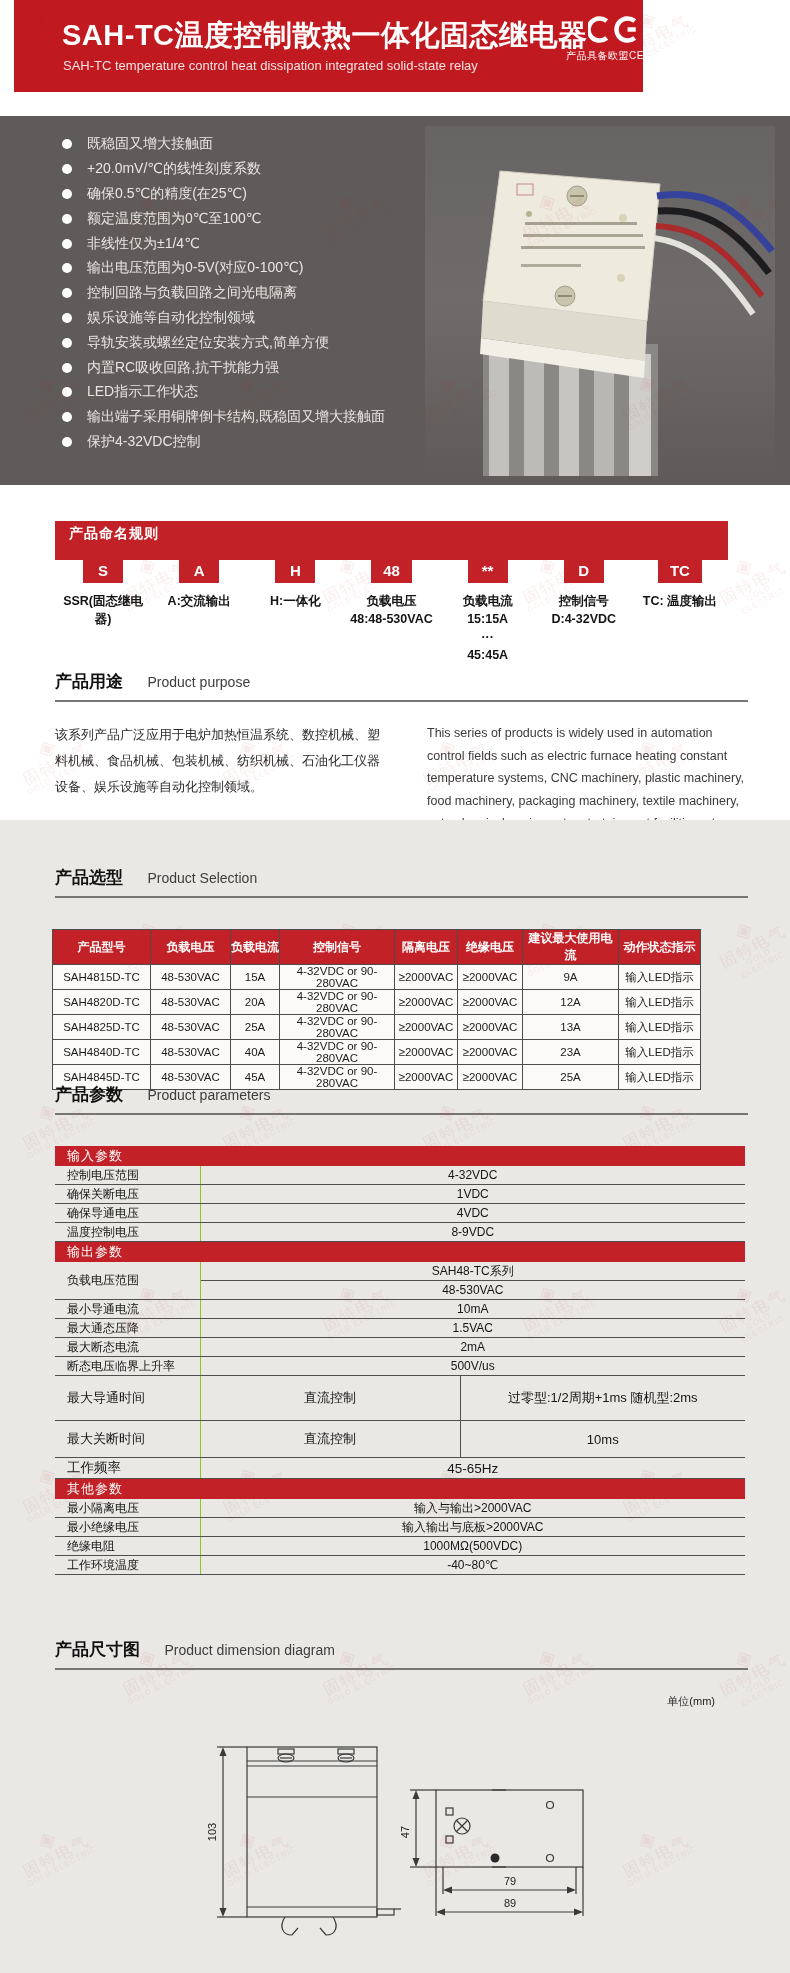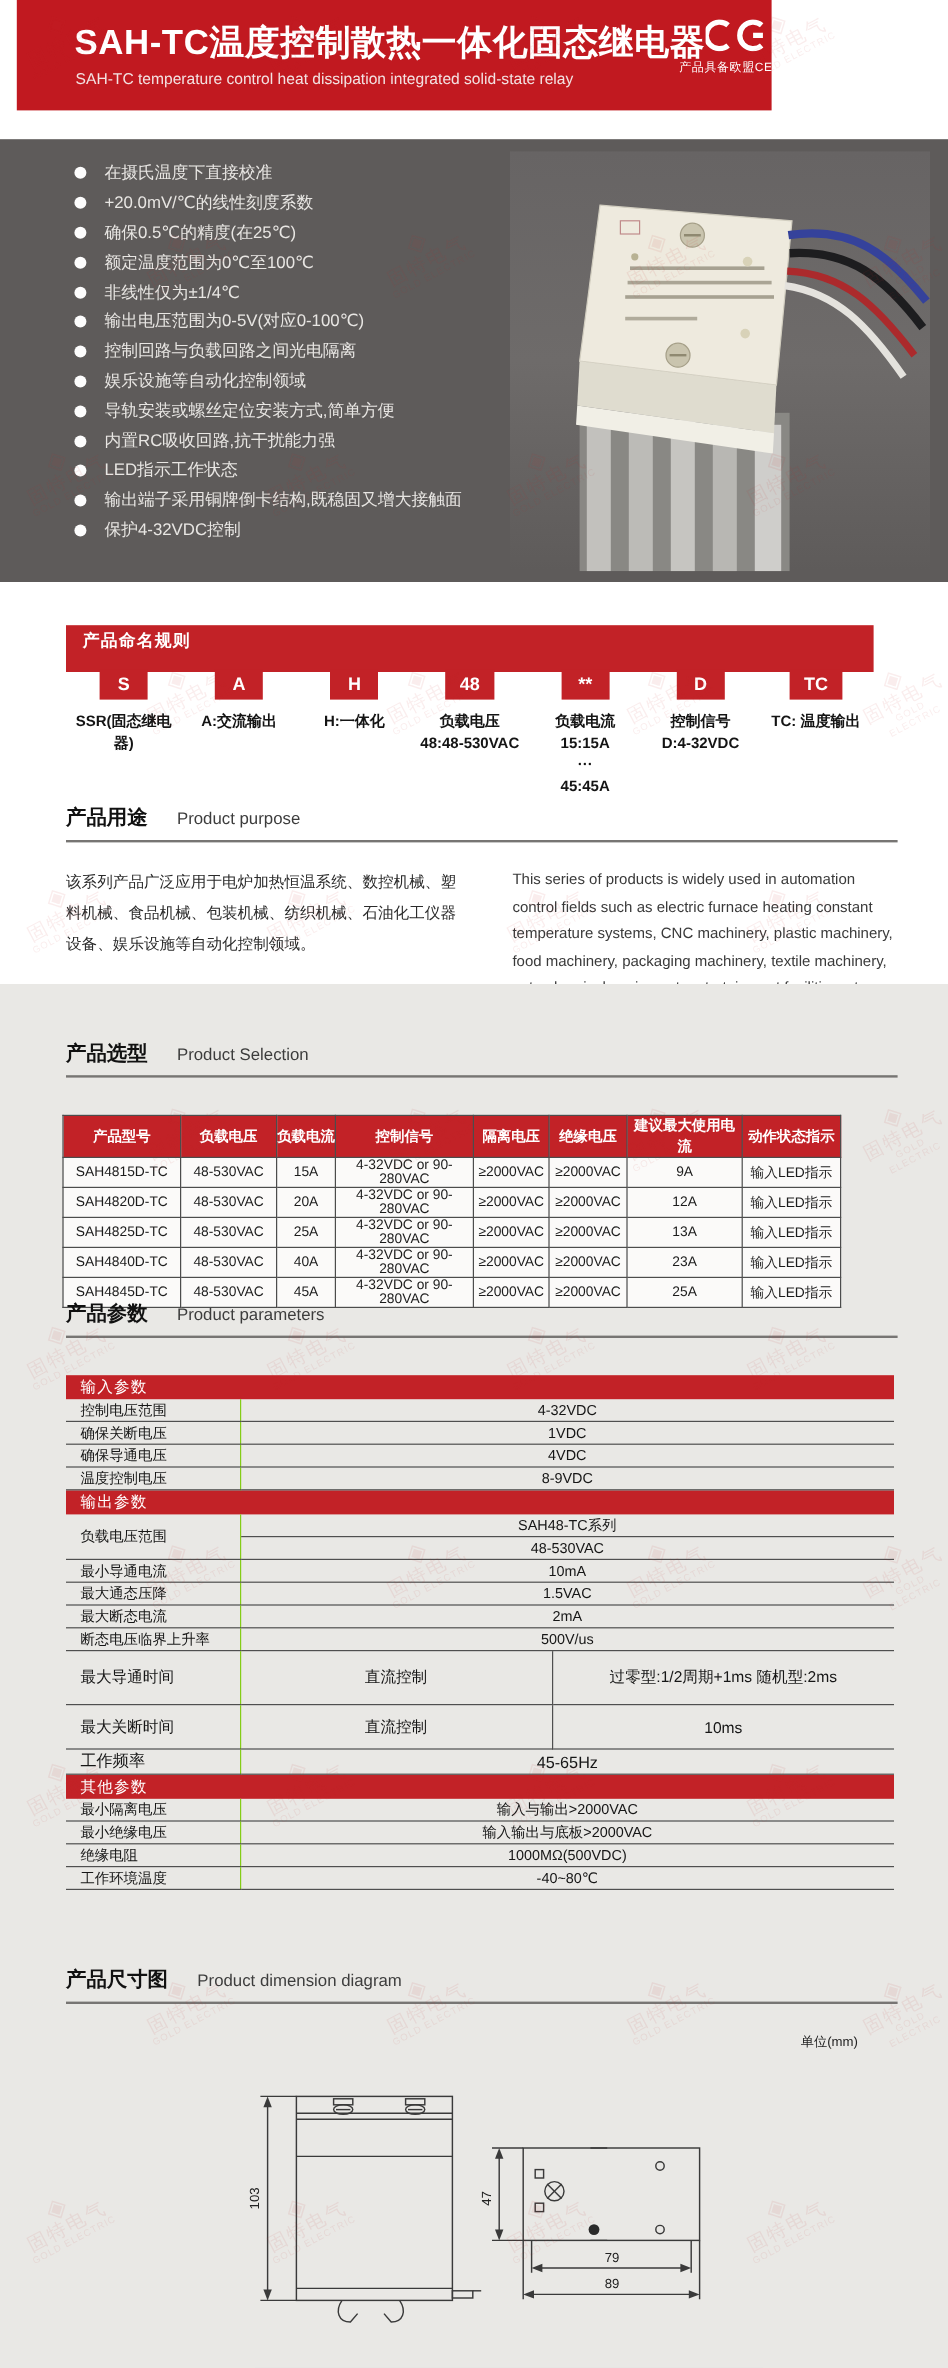--- a/index.html
+++ b/index.html
@@ -77,21 +77,21 @@
         <path d="M41 14 H49.5" stroke="#ffffff" stroke-width="4.6" fill="none"></path>
       </svg>
       <div class="ce-note">产品具备欧盟CE认证</div>
     </div>
   </div>
 
   <div class="features">
     <ul class="feat-list">
       <li>
           <span class="dot"></span>
-          <span>在摄氏温度下直接校准</span>
+          <span>既稳固又增大接触面</span>
         </li>
       <li>
           <span class="dot"></span>
           <span>+20.0mV/℃的线性刻度系数</span>
         </li>
       <li>
           <span class="dot"></span>
           <span>确保0.5℃的精度(在25℃)</span>
         </li>
       <li>

